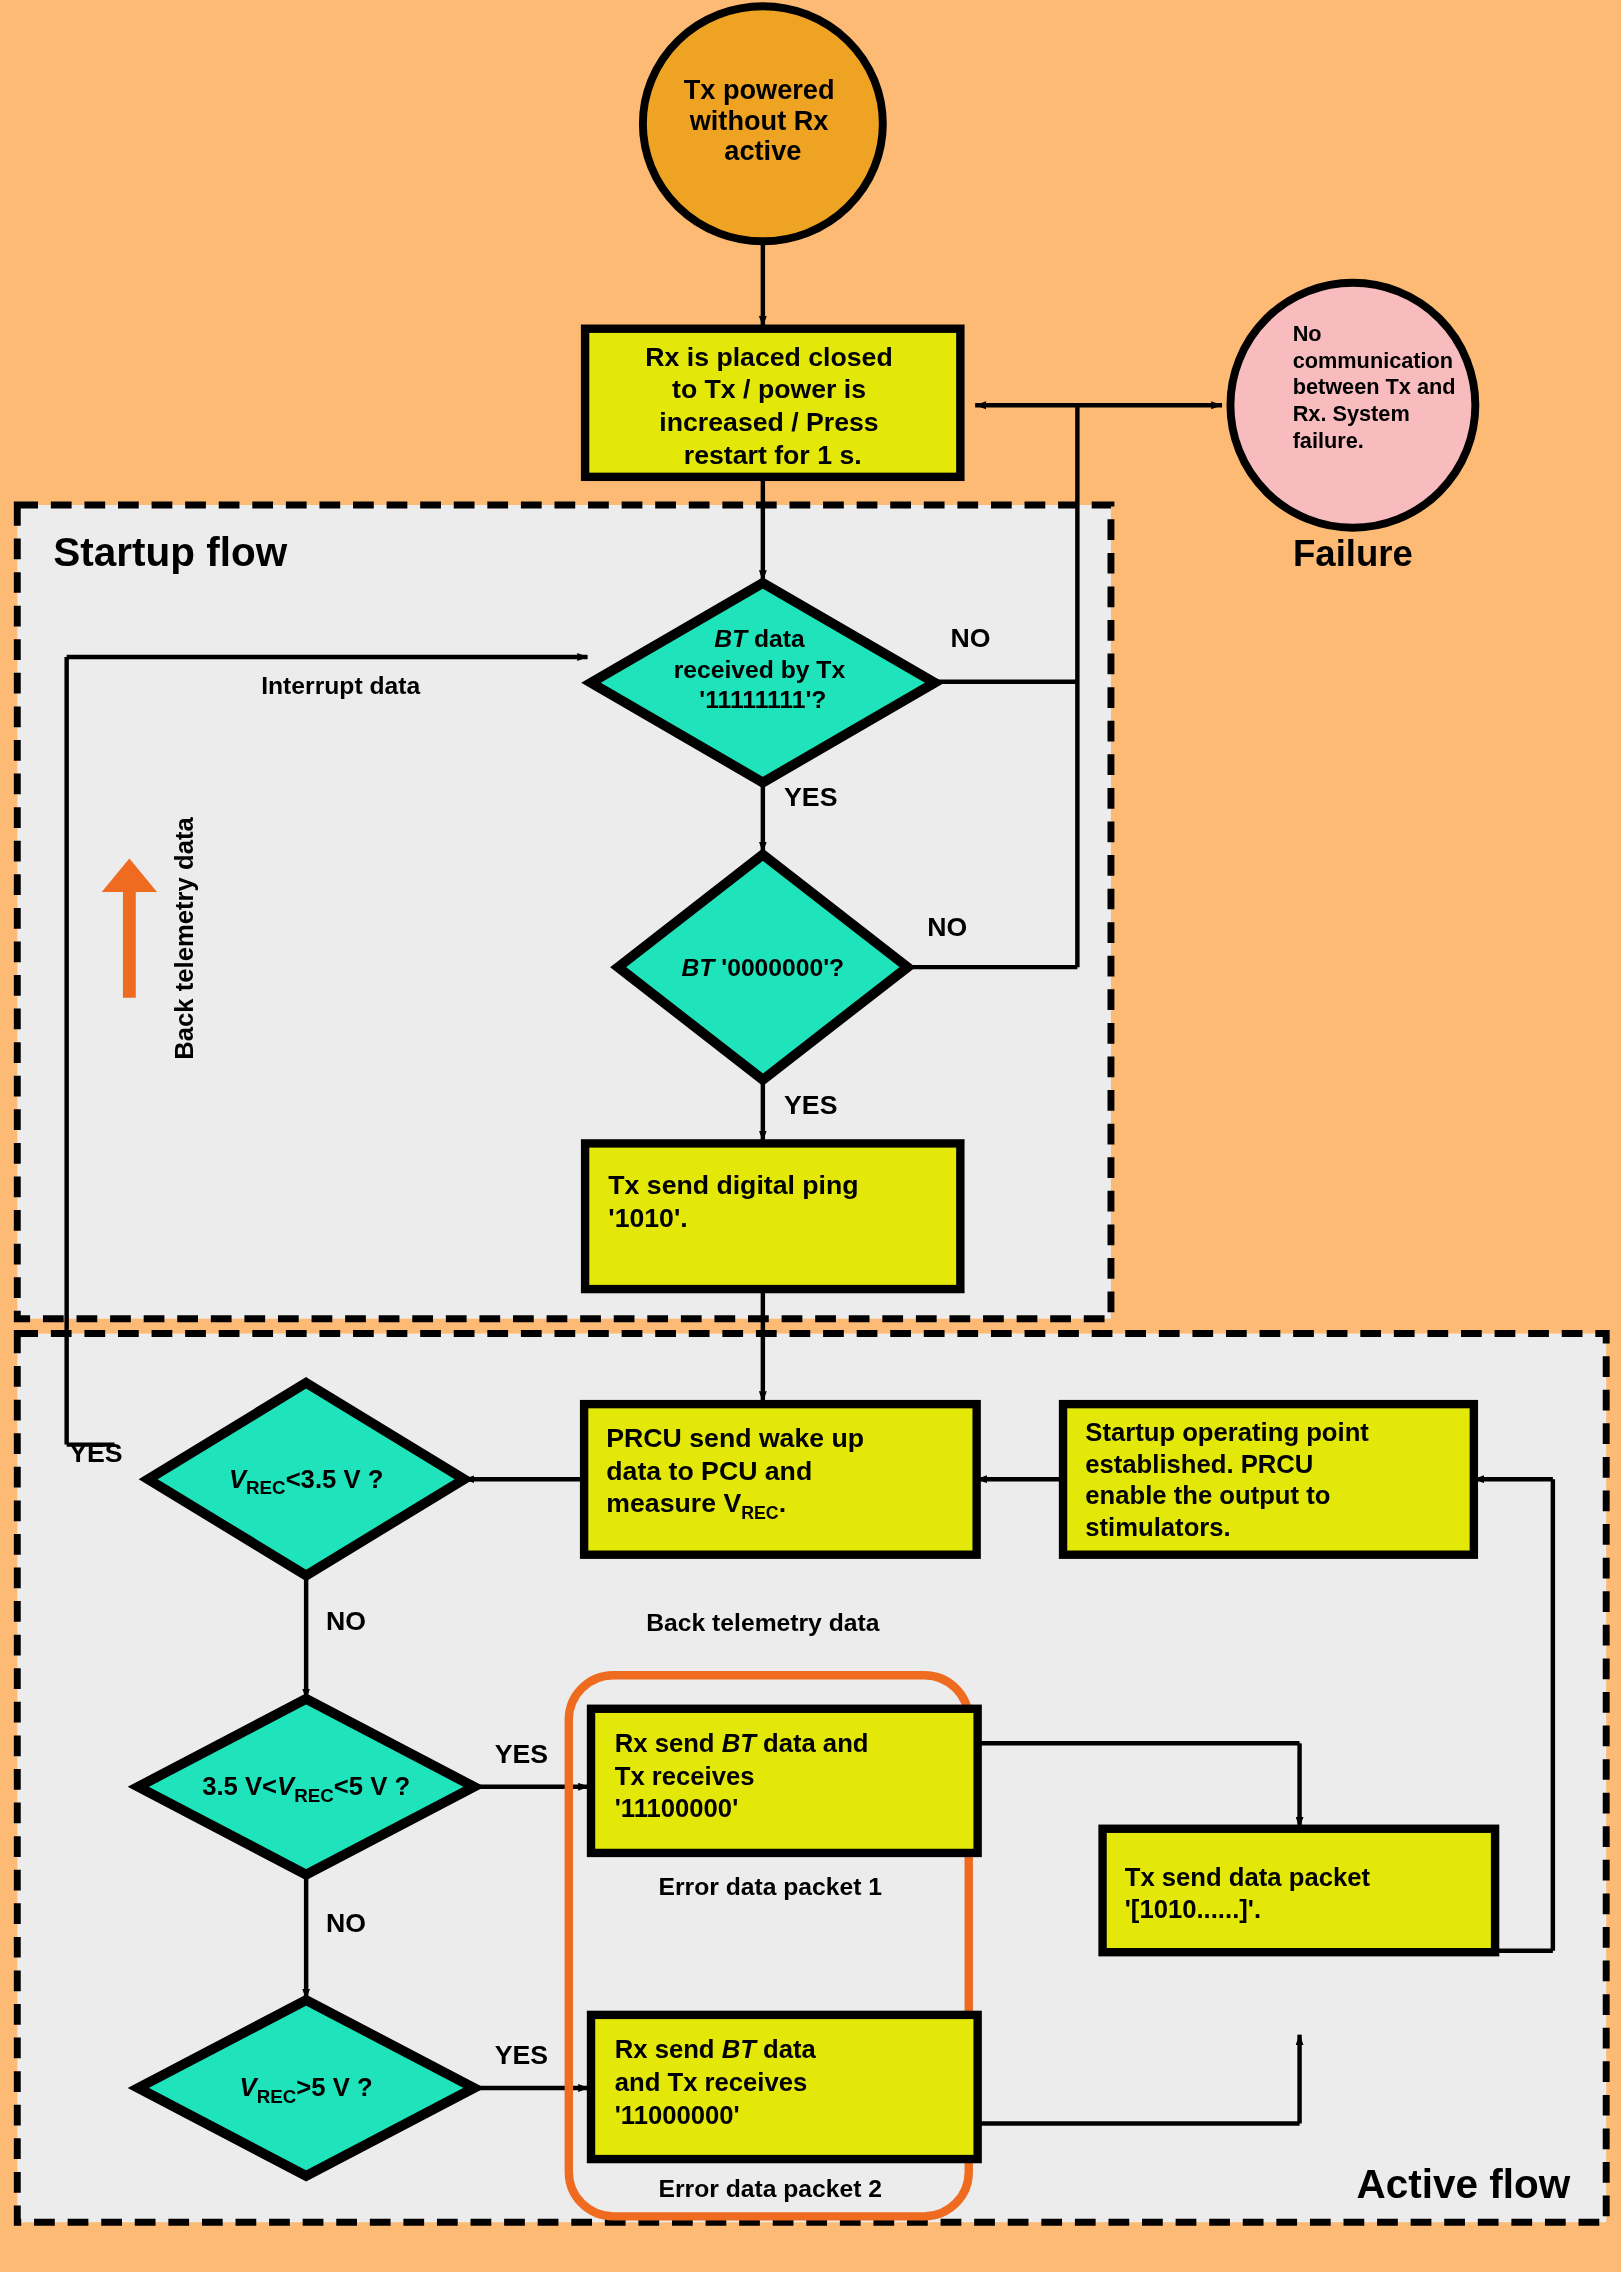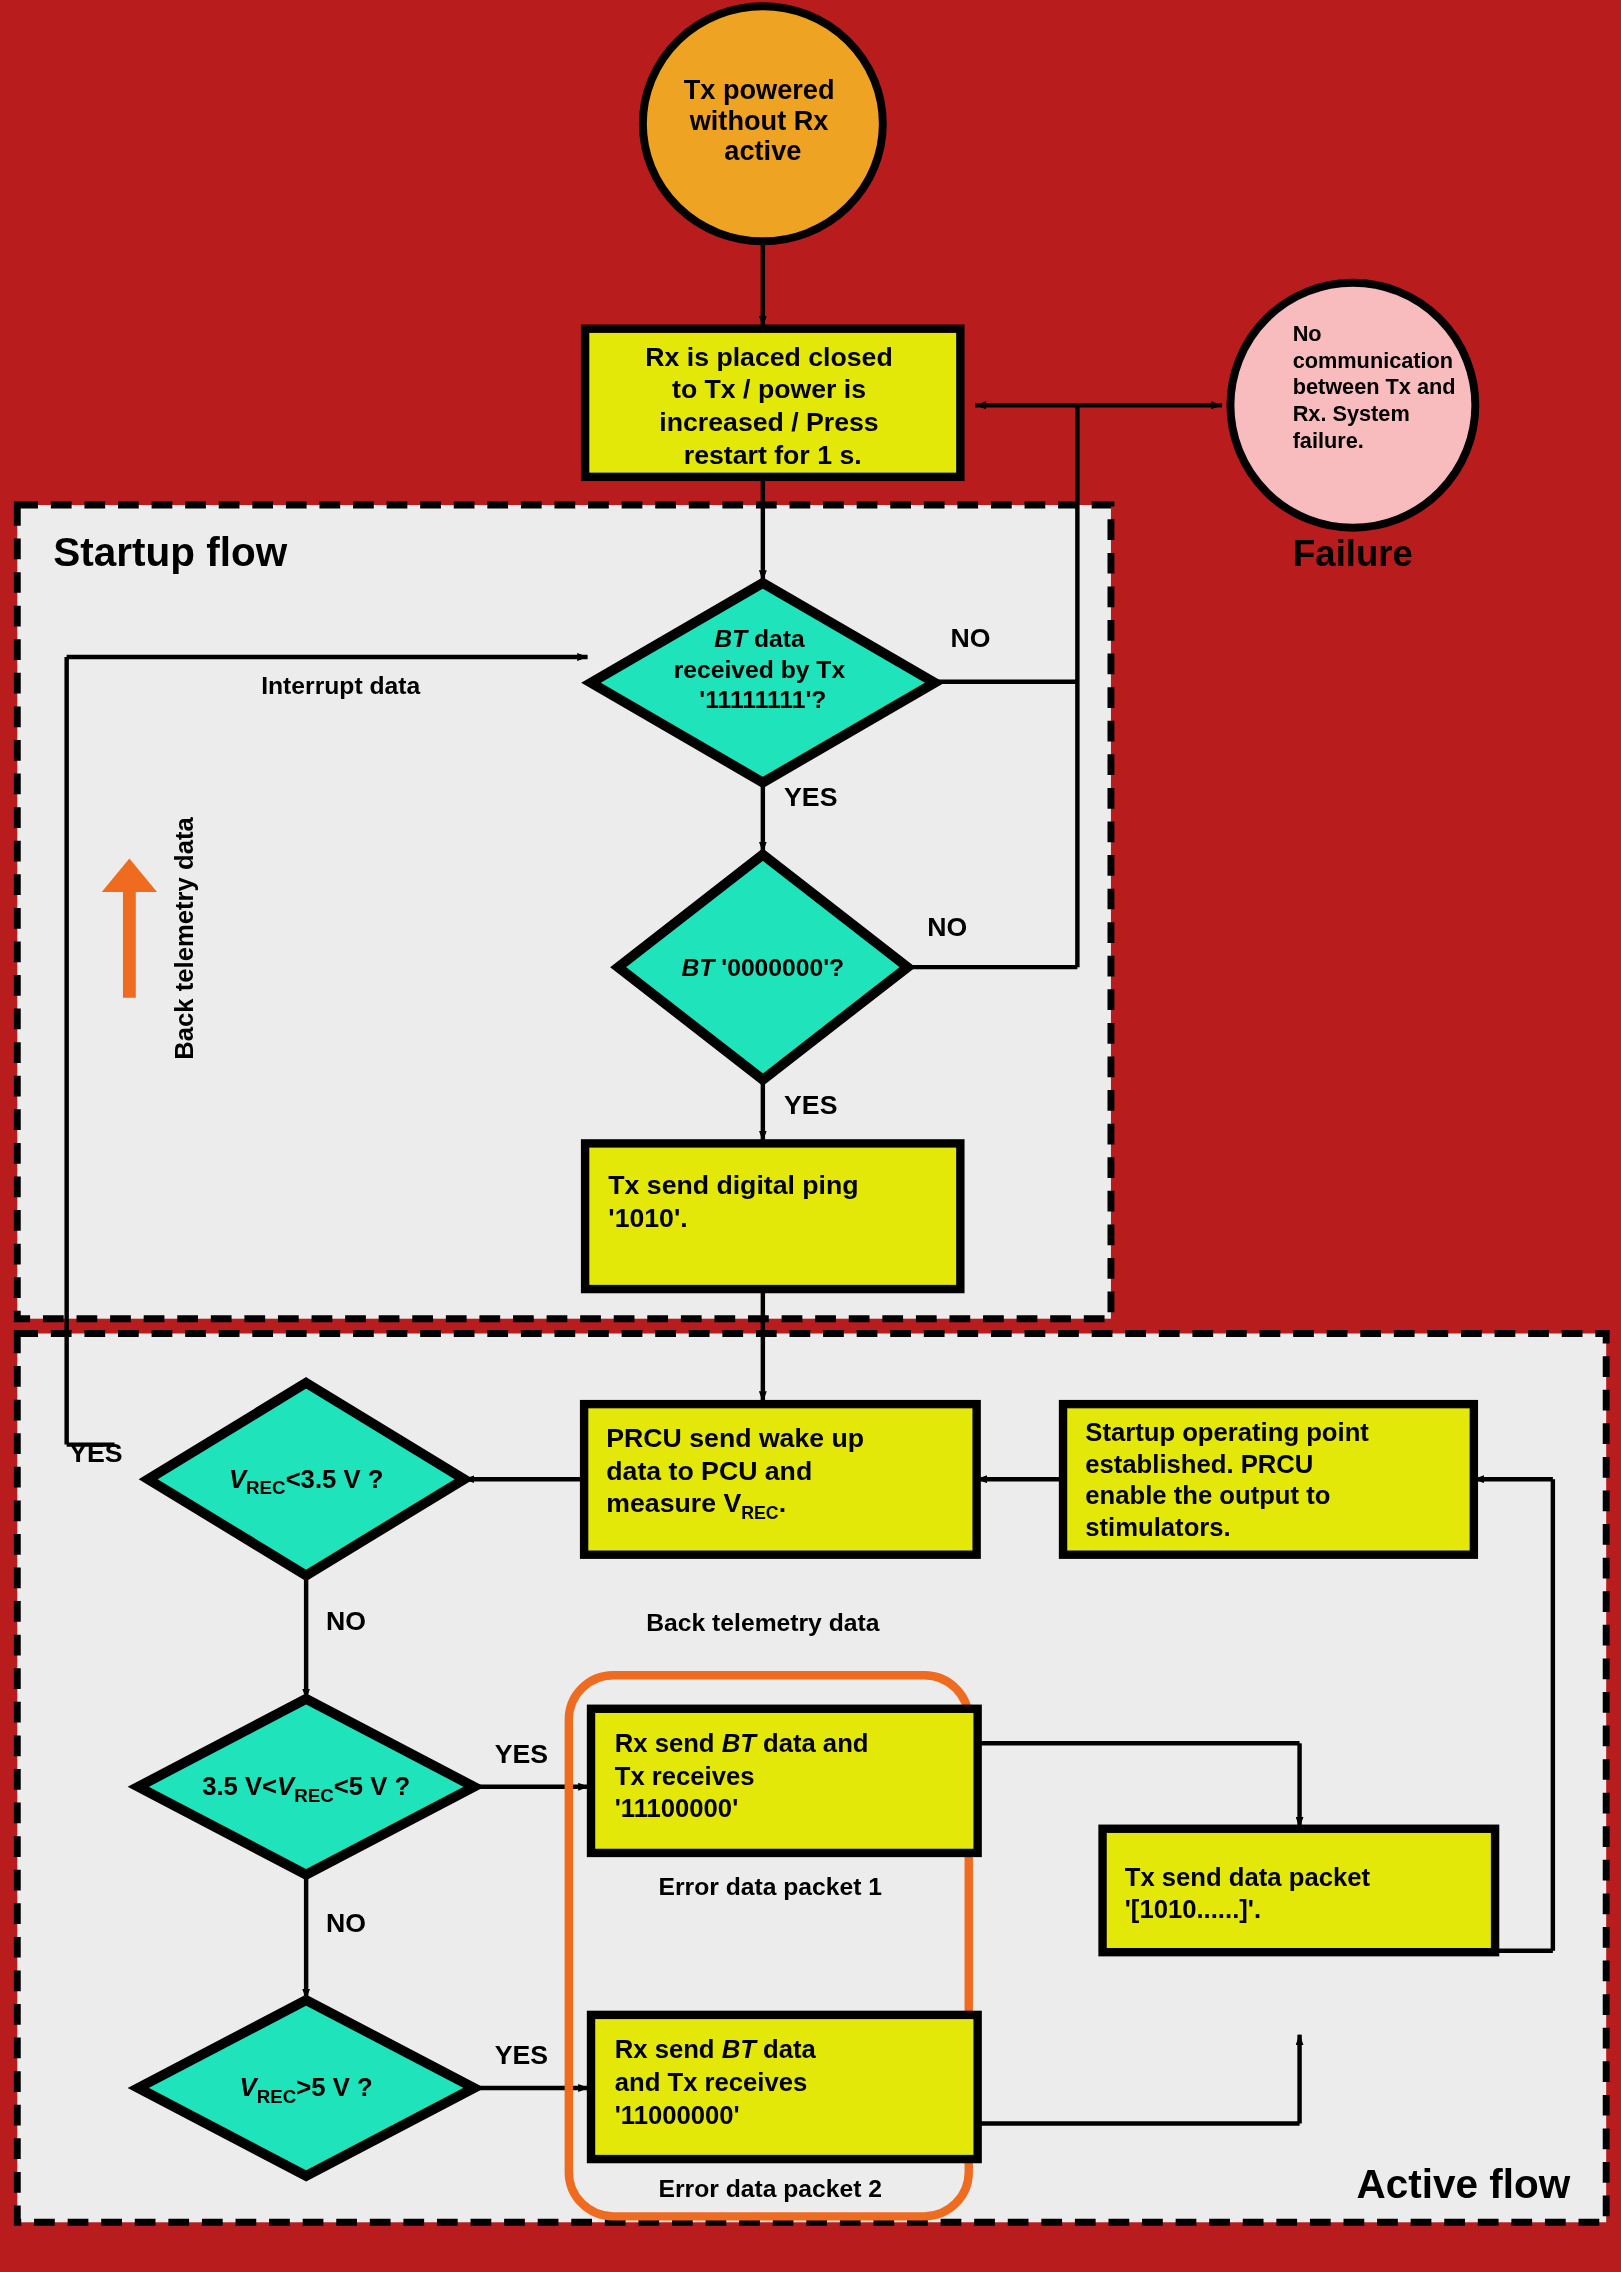--- a/index.html
+++ b/index.html
@@ -1,17 +1,17 @@
 <!DOCTYPE html>
 <html style="font-size:8px"><head>
 <meta charset="utf-8">
 <style>
   html,body{margin:0;padding:0;background:#fff;}
   body{font-family:"Liberation Sans",sans-serif;}
-  #canvas{position:relative;width:1621px;height:2273px;background:#b91c1c;overflow:hidden;}
+  #canvas{position:relative;width:1621px;height:2273px;background:#fdba74;overflow:hidden;}
   svg{position:absolute;left:0;top:0;}
   .nodeText{font-family:"Liberation Sans",sans-serif;font-weight:bold;fill:#000;}
   .lbl{font-family:"Liberation Sans",sans-serif;font-weight:bold;fill:#000;}
   .sect{font-family:"Liberation Sans",sans-serif;font-weight:bold;fill:#000;}
   .it{font-style:italic;}
 </style>
 </head>
 <body>
 
 <div id="canvas">

